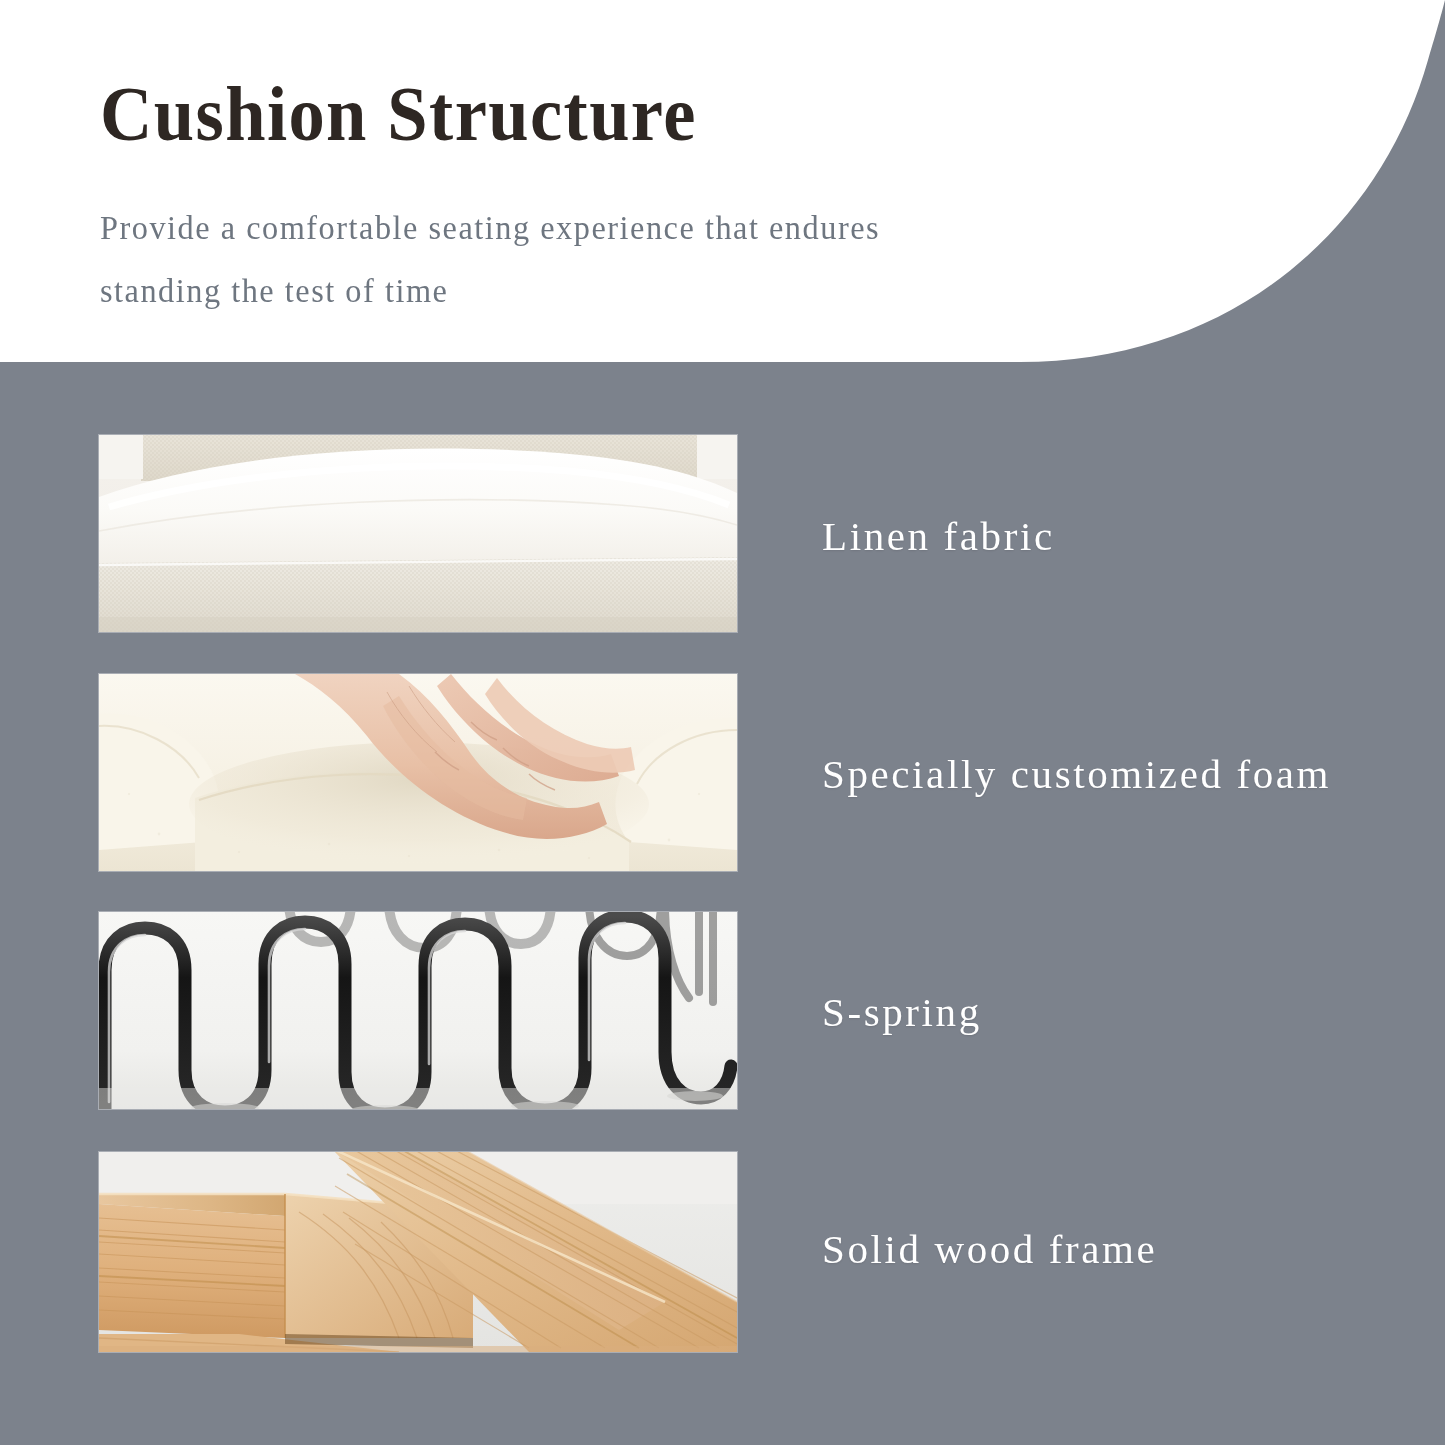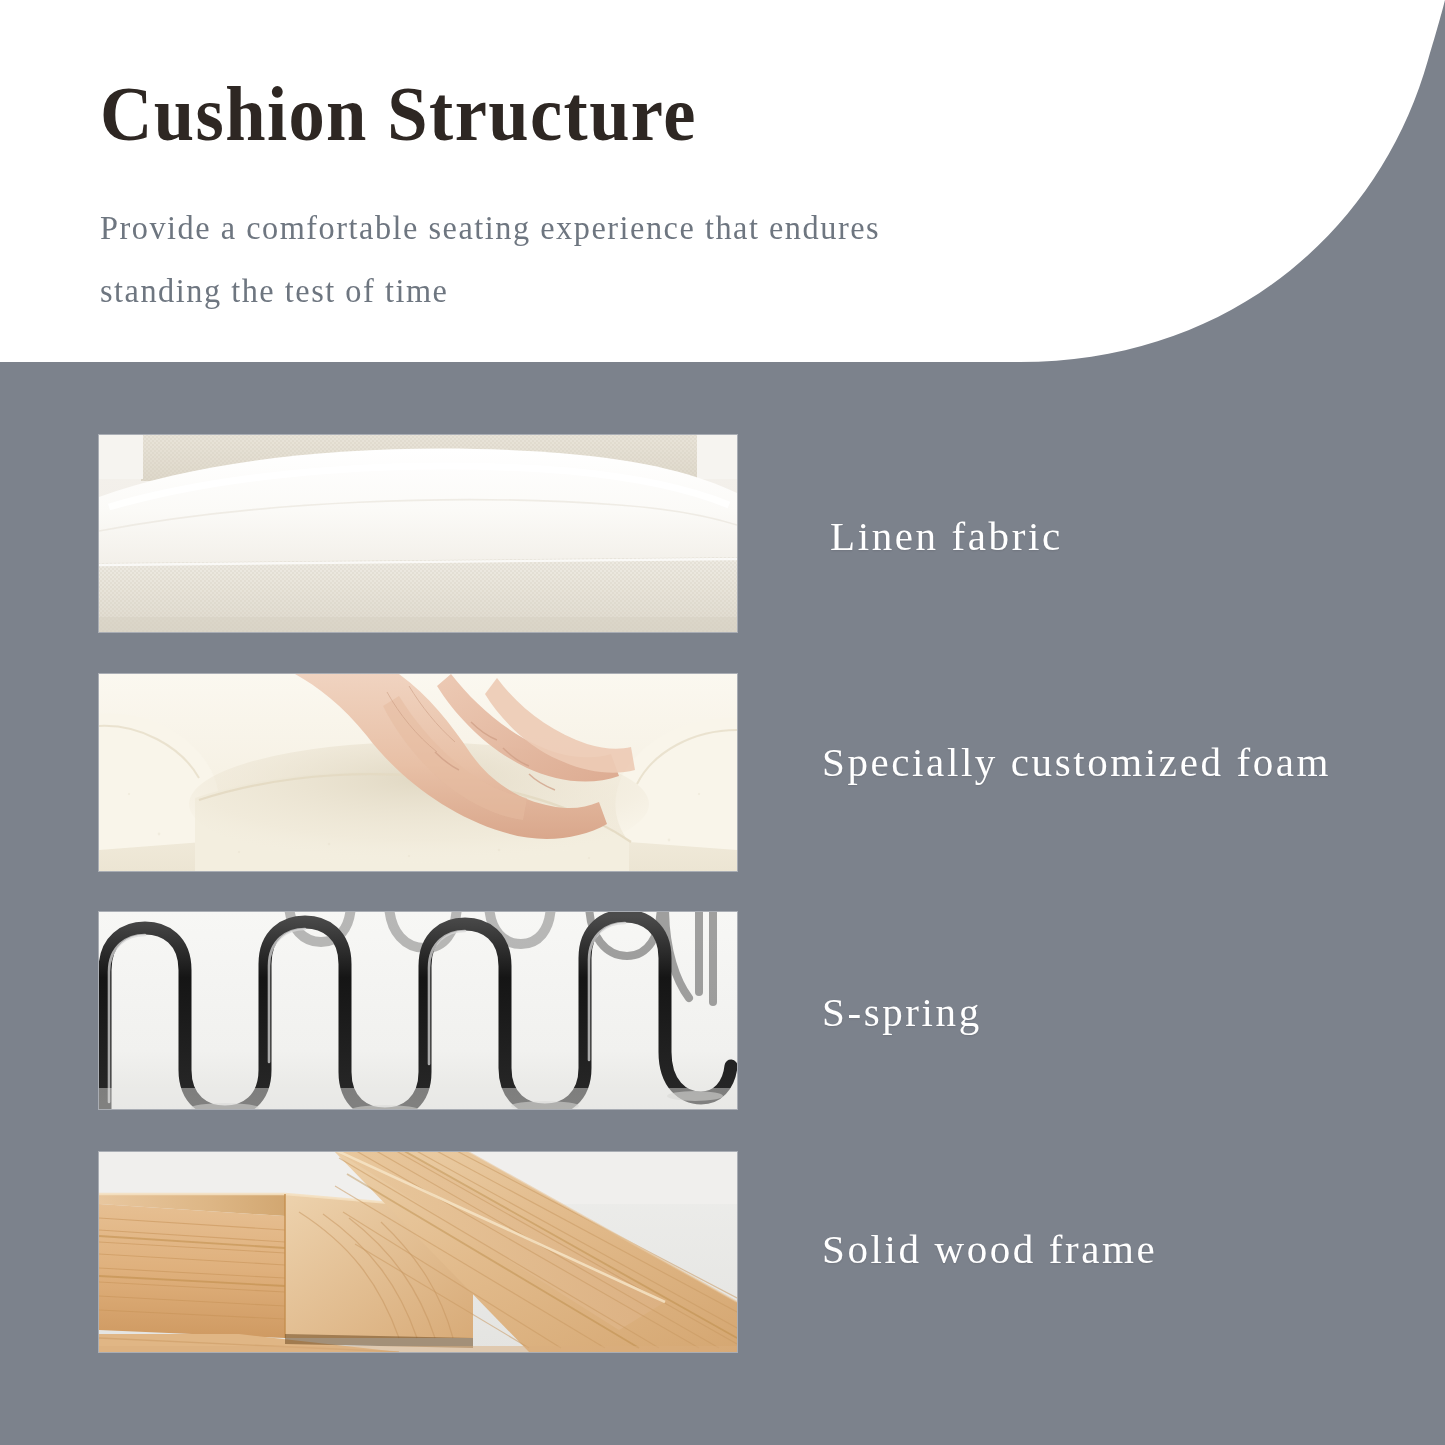--- a/index.html
+++ b/index.html
@@ -164,21 +164,21 @@
 
         <path d="M10 72 C 140 34 320 24 470 36 C 545 43 596 56 630 70" fill="none" stroke="#ffffff" stroke-width="7" opacity="0.85"></path>
         <path d="M0 96 C 160 66 360 58 520 70 C 576 74 612 82 638 90" fill="none" stroke="#e9e5dd" stroke-width="1.6" opacity="0.7"></path>
 
         <path d="M0 128 L638 122 L638 197 L0 197 Z" fill="url(#lfFront)"></path>
         <path d="M0 128 L638 122 L638 197 L0 197 Z" fill="url(#weave)"></path>
         <path d="M0 130 L638 124" fill="none" stroke="#ffffff" stroke-width="2.4" opacity="0.75"></path>
         <rect x="0" y="182" width="638" height="15" fill="#d6d0c2" opacity="0.5"></rect>
       </svg>
     </div>
-    <div class="feature-label l1" style="top:77px;margin-left:8px;">Linen fabric</div>
+    <div class="feature-label l1" style="top:77px;">Linen fabric</div>
   </div>
 
   <div class="feature-row r2">
     <div class="thumb" style="top:0;height:197px;">
       <svg viewBox="0 0 638 197" preserveAspectRatio="none">
         <defs>
           <linearGradient id="fmBase" x1="0" y1="0" x2="0" y2="1">
             <stop offset="0%" stop-color="#fbf8f0"></stop>
             <stop offset="55%" stop-color="#f6f1e4"></stop>
             <stop offset="100%" stop-color="#ece5d3"></stop>
@@ -238,21 +238,21 @@
           <circle cx="230" cy="170" r="1.3"></circle>
             <circle cx="310" cy="182" r="1.2"></circle>
           <circle cx="400" cy="176" r="1.3"></circle>
             <circle cx="490" cy="184" r="1.2"></circle>
           <circle cx="570" cy="166" r="1.4"></circle>
             <circle cx="30" cy="120" r="1.2"></circle>
           <circle cx="600" cy="120" r="1.2"></circle>
         </g>
       </svg>
     </div>
-    <div class="feature-label l2" style="top:64px;">Specially customized foam</div>
+    <div class="feature-label l2" style="top:76px;">Specially customized foam</div>
   </div>
 
   <div class="feature-row r4">
     <div class="thumb" style="top:0;height:200px;">
       <svg viewBox="0 0 638 200" preserveAspectRatio="none">
         <defs>
           <linearGradient id="wdBg" x1="0" y1="0" x2="0" y2="1">
             <stop offset="0%" stop-color="#eeeeec"></stop>
             <stop offset="100%" stop-color="#e4e4e1"></stop>
           </linearGradient>

